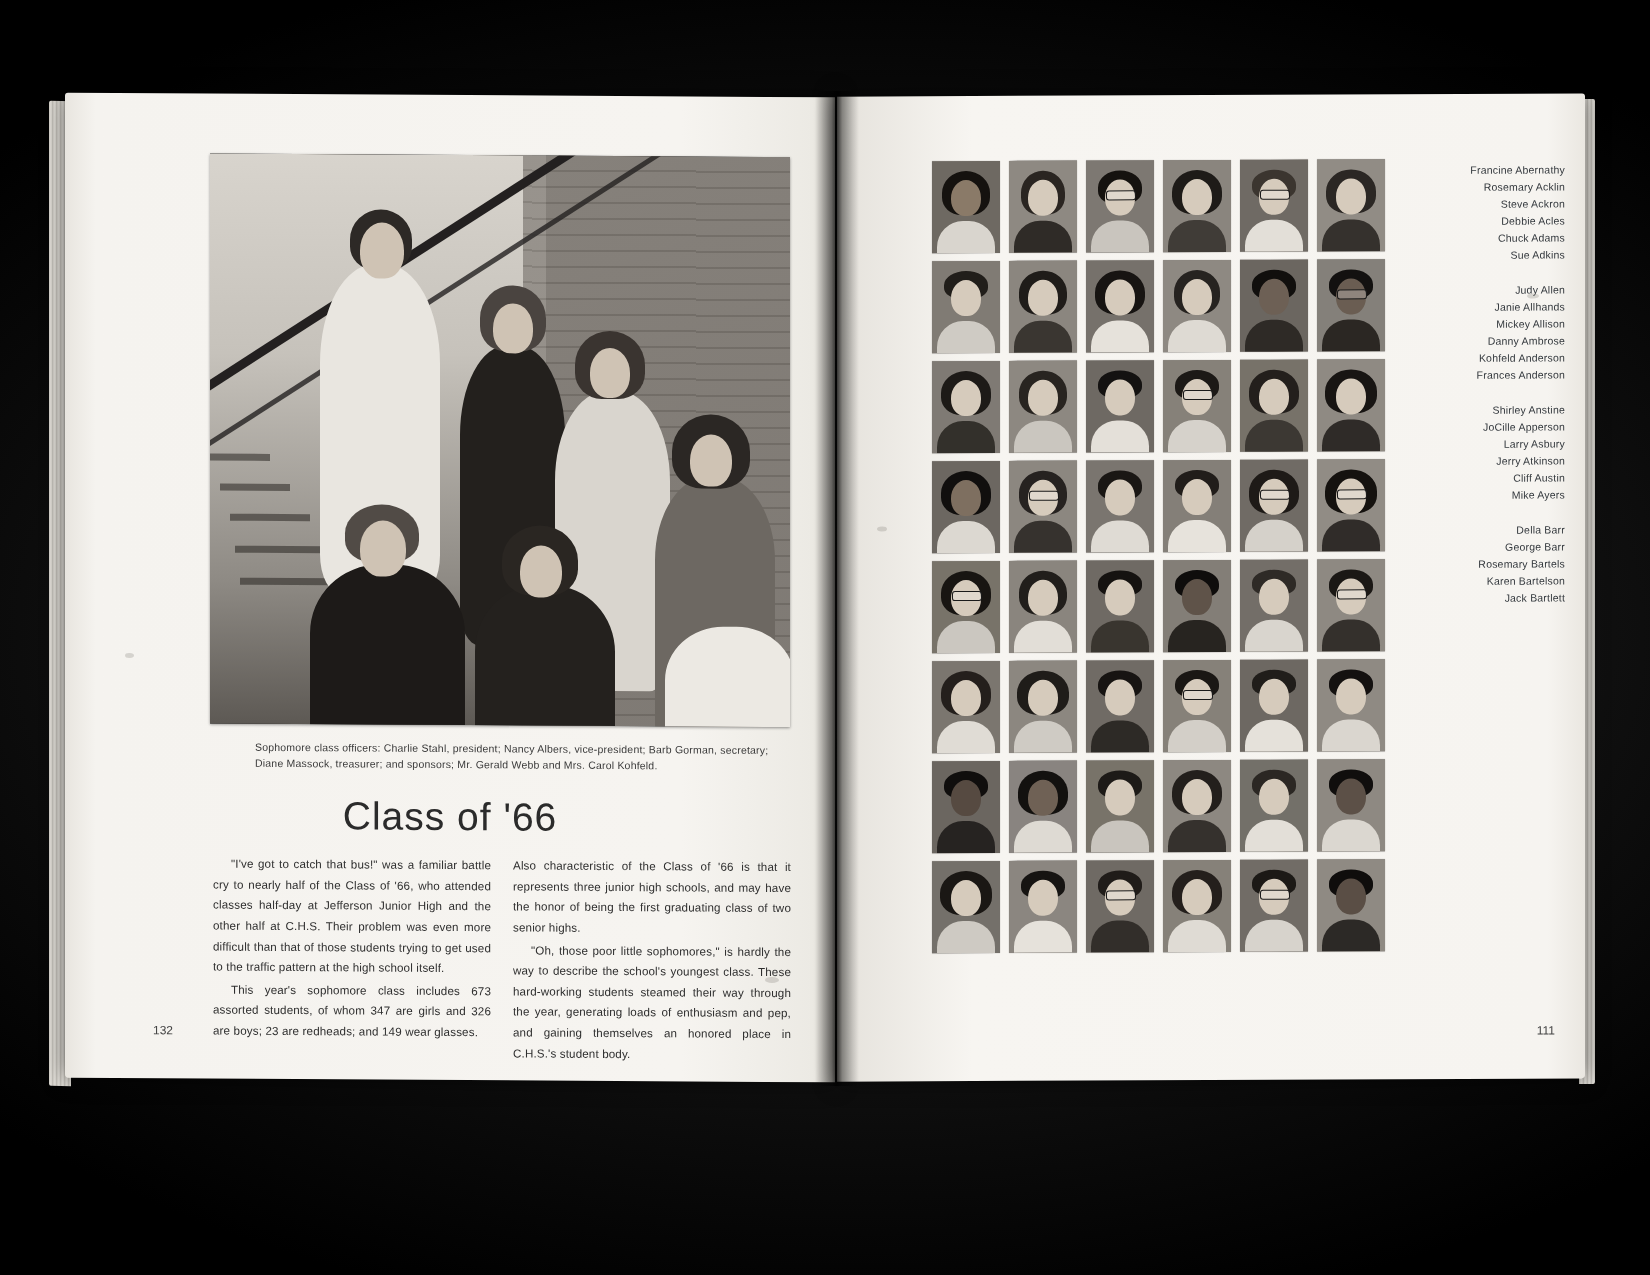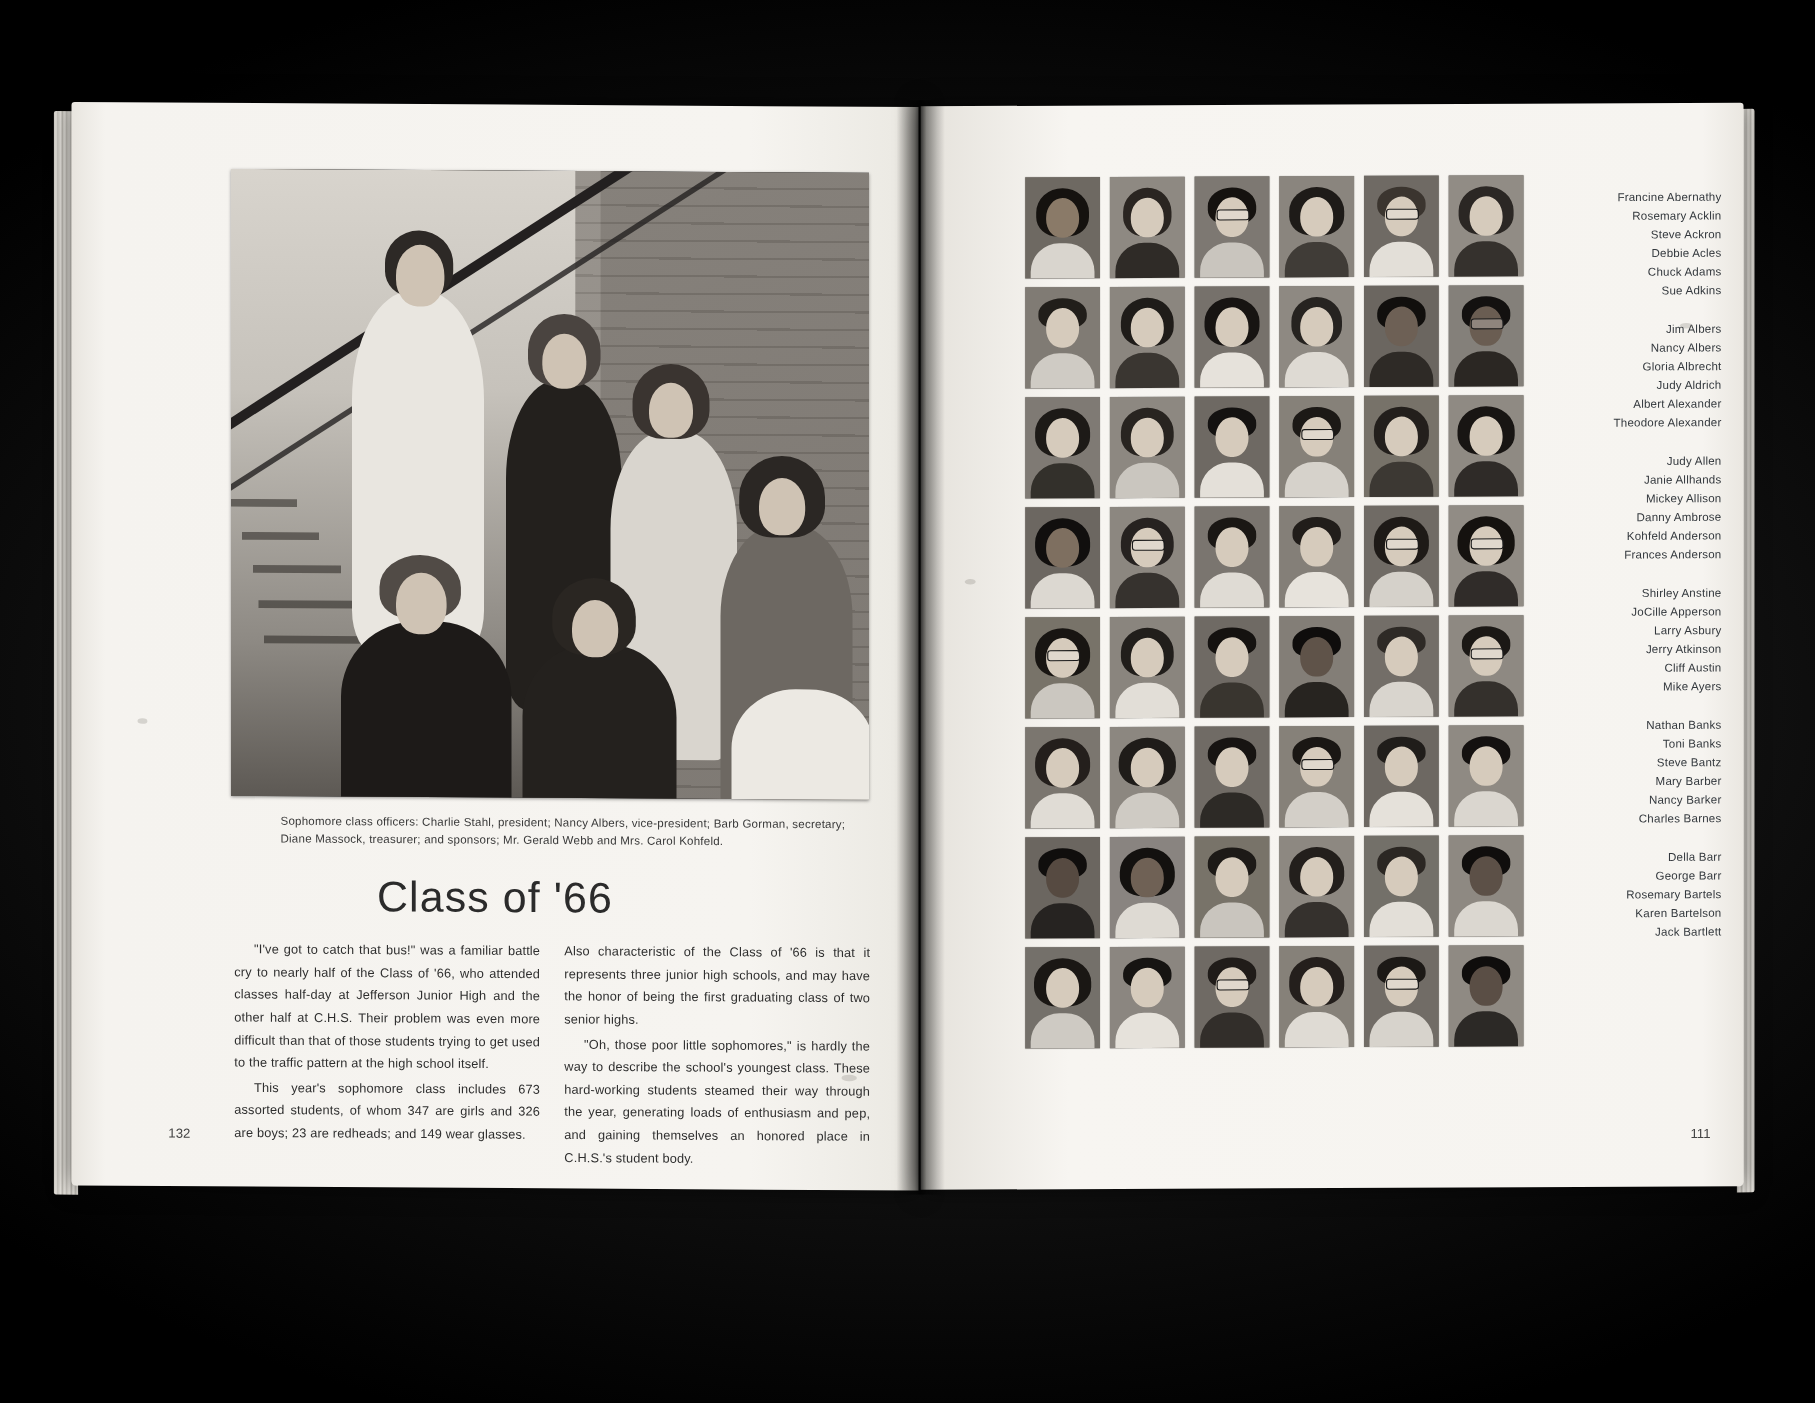--- a/index.html
+++ b/index.html
@@ -254,21 +254,21 @@
     border-radius: 3px;
     background: rgba(255,255,255,0.25);
   }
   .names-col {
     position: absolute;
     left: 528px;
     top: 68px;
     width: 200px;
     text-align: right;
   }
-  .name-group { margin-bottom: 18px; margin-top: 10px; }
+  .name-group { margin-bottom: 18px; }
   .name-line {
     font-size: 10.5px;
     line-height: 1.62;
     color: #33383d;
     letter-spacing: .2px;
     white-space: nowrap;
   }
   .page-num-right {
     position: absolute;
     right: 30px;
@@ -672,54 +672,38 @@
       </div>
 
       <div class="names-col">
         <div class="name-group">
           <div class="name-line">Francine Abernathy</div>
           <div class="name-line">Rosemary Acklin</div>
           <div class="name-line">Steve Ackron</div>
           <div class="name-line">Debbie Acles</div>
           <div class="name-line">Chuck Adams</div>
           <div class="name-line">Sue Adkins</div>
-        </div>
-        <div class="name-group">
-          <div class="name-line">Jim Albers</div>
-          <div class="name-line">Nancy Albers</div>
-          <div class="name-line">Gloria Albrecht</div>
-          <div class="name-line">Judy Aldrich</div>
-          <div class="name-line">Albert Alexander</div>
-          <div class="name-line">Theodore Alexander</div>
         </div>
         <div class="name-group">
           <div class="name-line">Judy Allen</div>
           <div class="name-line">Janie Allhands</div>
           <div class="name-line">Mickey Allison</div>
           <div class="name-line">Danny Ambrose</div>
           <div class="name-line">Kohfeld Anderson</div>
           <div class="name-line">Frances Anderson</div>
         </div>
         <div class="name-group">
           <div class="name-line">Shirley Anstine</div>
           <div class="name-line">JoCille Apperson</div>
           <div class="name-line">Larry Asbury</div>
           <div class="name-line">Jerry Atkinson</div>
           <div class="name-line">Cliff Austin</div>
           <div class="name-line">Mike Ayers</div>
         </div>
         <div class="name-group">
-          <div class="name-line">Nathan Banks</div>
-          <div class="name-line">Toni Banks</div>
-          <div class="name-line">Steve Bantz</div>
-          <div class="name-line">Mary Barber</div>
-          <div class="name-line">Nancy Barker</div>
-          <div class="name-line">Charles Barnes</div>
-        </div>
-        <div class="name-group">
           <div class="name-line">Della Barr</div>
           <div class="name-line">George Barr</div>
           <div class="name-line">Rosemary Bartels</div>
           <div class="name-line">Karen Bartelson</div>
           <div class="name-line">Jack Bartlett</div>
 
         </div>
       </div>
 
       <div class="page-num-right">111</div>

